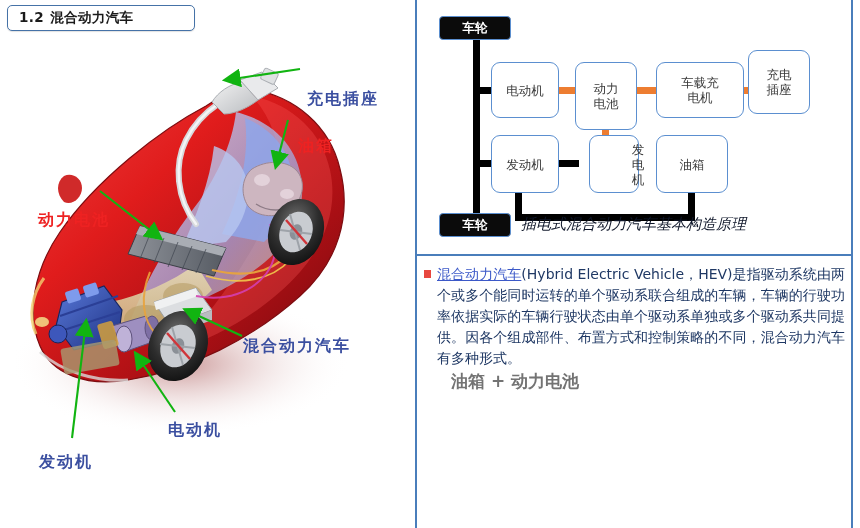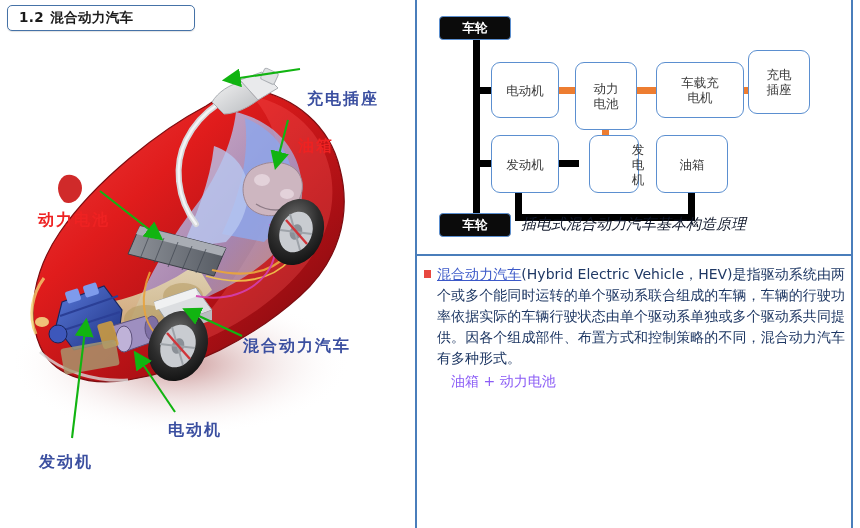--- a/index.html
+++ b/index.html
@@ -123,23 +123,24 @@
     padding-left: 14px;
     text-align: justify;
   }
   .bullet {
     position: absolute; left: 1px; top: 6px;
     width: 7px; height: 8px; background: #e8473f;
   }
   .link { color: #3c59c8; text-decoration: underline; }
   .plain { color: #1f3864; }
   .sub-line {
-    font-size: 14px; line-height: 21px; color: #8b5cf6;
+    font-size: 17px; line-height: 21px; color: #737373;
     padding-left: 28px;
     font-family: "DejaVu Sans", "Liberation Sans", sans-serif;
+    font-weight: bold;
   }
   .nobul { padding-left: 0px; }
 </style>
 </head>
 <body>
 
 <div class="page">
 
   <div class="left-panel">
 

